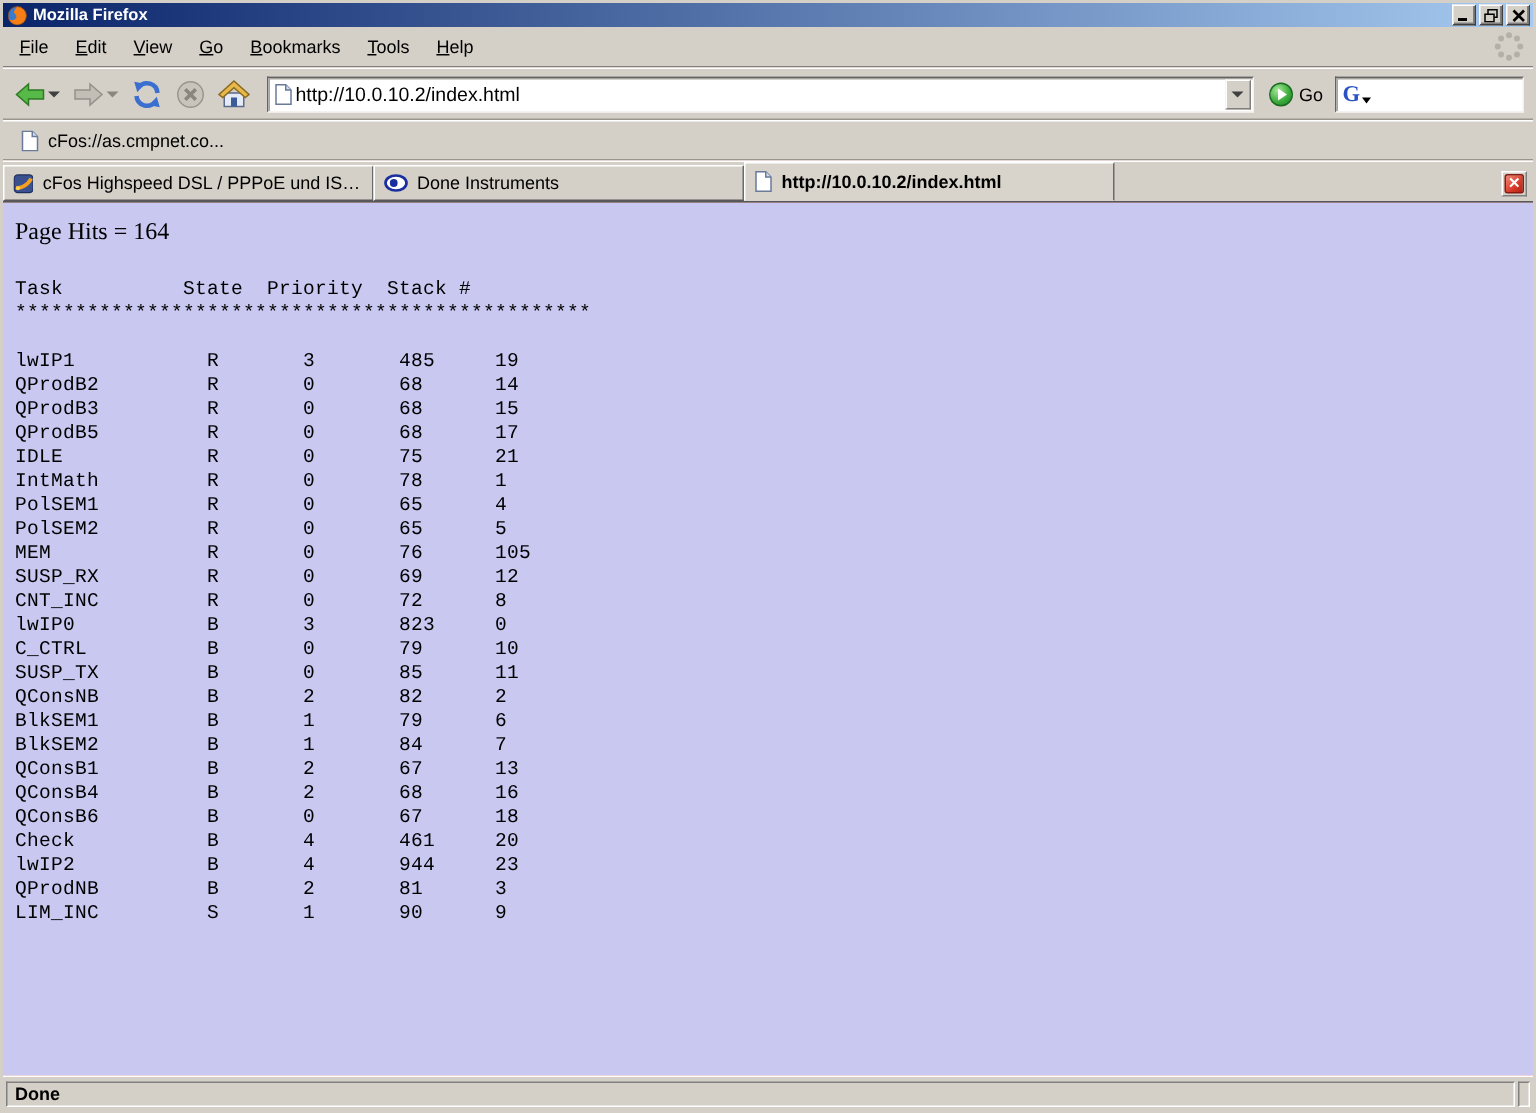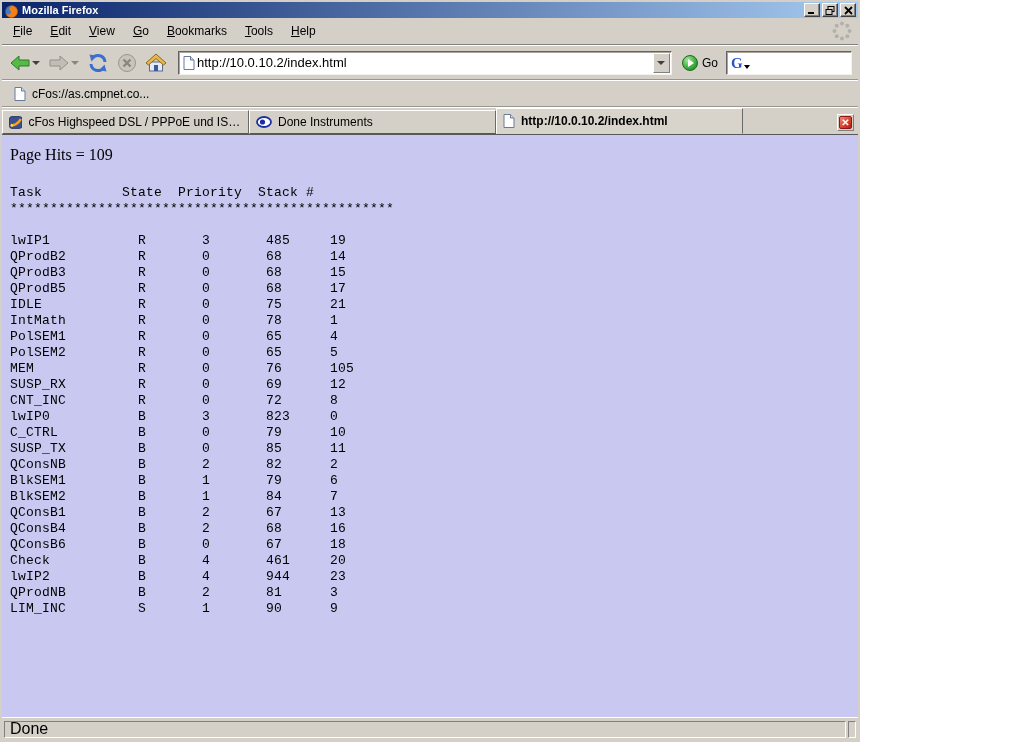--- a/index.html
+++ b/index.html
@@ -1,20 +1,20 @@
 <!DOCTYPE html>
 <html><head>
 <meta charset="utf-8">
 <style>
   * { box-sizing: border-box; }
   html, body { margin: 0; padding: 0; }
   body { width: 1024px; height: 742px; font-family: "Liberation Sans", sans-serif; }
 
   .window {
-    width: 860px; height: 742px;
+    width: 1024px; height: 742px;
     background: #ef4444;
     border: 2px solid #d4d0c8;
     display: flex; flex-direction: column;
     overflow: hidden;
   }
 
   
   .titlebar {
     height: 16px; flex: 0 0 16px;
     background: linear-gradient(to right, #0a246a, #a6caf0);
@@ -166,21 +166,21 @@
     height: 23px; flex: 0 0 23px;
     background: #d4d0c8;
     border-top: 1px solid #fff;
     display: flex; align-items: center;
     padding: 2px 2px 2px 2px; gap: 2px;
   }
   .status-panel {
     flex: 1; height: 17px;
     border: 1px solid; border-color: #808080 #fff #fff #808080;
     display: flex; align-items: center; padding: 0 5px;
-    font-size: 16px; color: #000;
+    font-size: 12px; color: #000; font-weight: bold;
   }
   .status-grip {
     width: 8px; height: 17px;
     border: 1px solid; border-color: #808080 #fff #fff #808080;
   }
 </style>
 </head>
 <body>
 
 <div class="window">
@@ -332,21 +332,21 @@
         <path d="M7.5 .5V4H11" fill="#cfe0f4" stroke="#6a7a9a"></path>
       </svg>
       <span class="tab-label">http://10.0.10.2/index.html</span>
     </div>
     <button class="tab-close">
       <span class="red-x">✕</span>
     </button>
   </div>
 
   <div class="content">
-    <div class="page-hits">Page Hits = 109</div>
+    <div class="page-hits">Page Hits = 164</div>
     <pre class="task-table" id="task-table">Task          State  Priority  Stack #
 ************************************************
 
 lwIP1           R       3       485     19
 QProdB2         R       0       68      14
 QProdB3         R       0       68      15
 QProdB5         R       0       68      17
 IDLE            R       0       75      21
 IntMath         R       0       78      1
 PolSEM1         R       0       65      4

